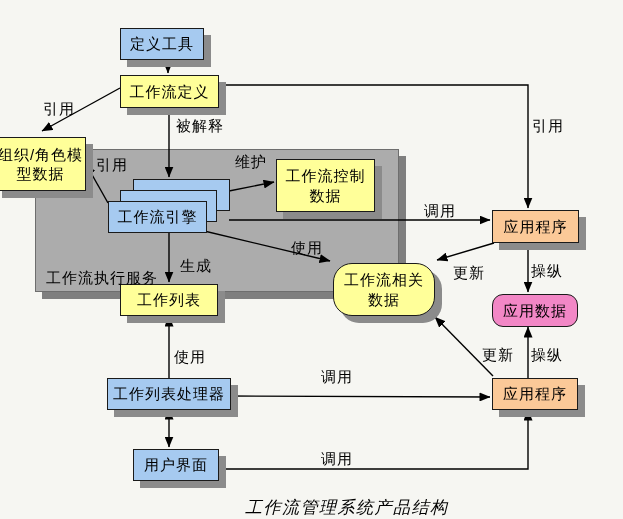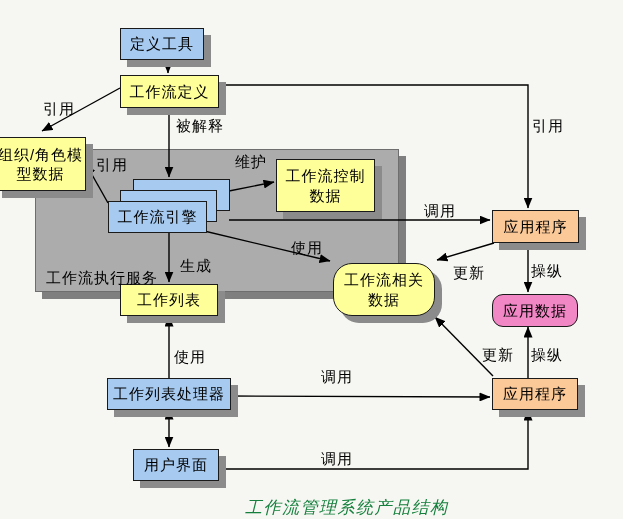--- a/index.html
+++ b/index.html
@@ -34,21 +34,21 @@
     position:absolute;z-index:4;font-size:15px;letter-spacing:1px;
     white-space:nowrap;
   }
   .svc-label{
     position:absolute;left:46px;top:257px;z-index:3;
     font-size:15px;letter-spacing:1px;white-space:nowrap;margin-top:12px;
   }
   .caption{
     position:absolute;left:245px;top:496px;z-index:4;
     font-family:"DejaVu Serif", serif;font-style:italic;
-    font-size:17px;letter-spacing:1.5px;color:#15803d;white-space:nowrap;
+    font-size:17px;letter-spacing:1.5px;color:#000000;white-space:nowrap;
   }
   
   #n-define-tool{left:120px;top:14px;width:82px;height:30px;margin-top:14px;}
   #n-workflow-definition{left:120px;top:75px;width:97px;height:31px;}
   #n-org-role-model{left:-5px;top:137px;width:89px;height:52px;}
   #n-engine-back{left:133px;top:179px;width:95px;height:30px;}
   #n-engine-mid{left:120px;top:190px;width:95px;height:30px;}
   #n-workflow-engine{left:108px;top:201px;width:97px;height:30px;}
   #n-control-data{left:276px;top:159px;width:97px;height:51px;}
   #n-worklist{left:120px;top:284px;width:96px;height:30px;text-align:center;}

